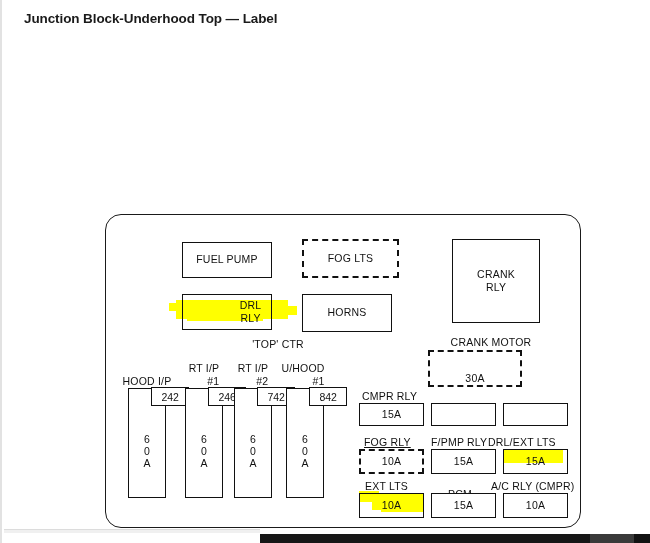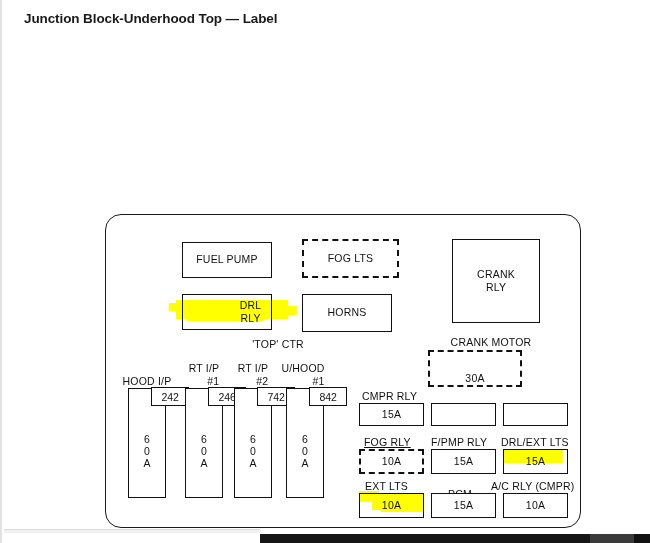--- a/index.html
+++ b/index.html
@@ -210,21 +210,21 @@
     <div class="label" style="left:258px;top:221px;text-decoration:underline;">FOG RLY</div>
     <div class="box dashed" style="left:253px;top:234px;width:65px;height:25px;">
       <span>10A</span>
     </div>
 
     <div class="label" style="left:325px;top:221px;">F/PMP RLY</div>
     <div class="box" style="left:325px;top:234px;width:65px;height:25px;">
       <span>15A</span>
     </div>
 
-    <div class="label" style="left:395px;top:221px;text-align:center;">DRL/EXT LTS</div>
+    <div class="label" style="left:382px;top:221px;text-align:center;">DRL/EXT LTS</div>
     <div class="box" style="left:397px;top:234px;width:65px;height:25px;background:transparent;">
       <span>15A</span>
     </div>
 
     <div class="label" style="left:259px;top:265px;">EXT LTS</div>
     <div class="box" style="left:253px;top:278px;width:65px;height:25px;background:transparent;">
       <span>10A</span>
     </div>
 
     <div class="label" style="left:342px;top:273px;">PCM</div>

